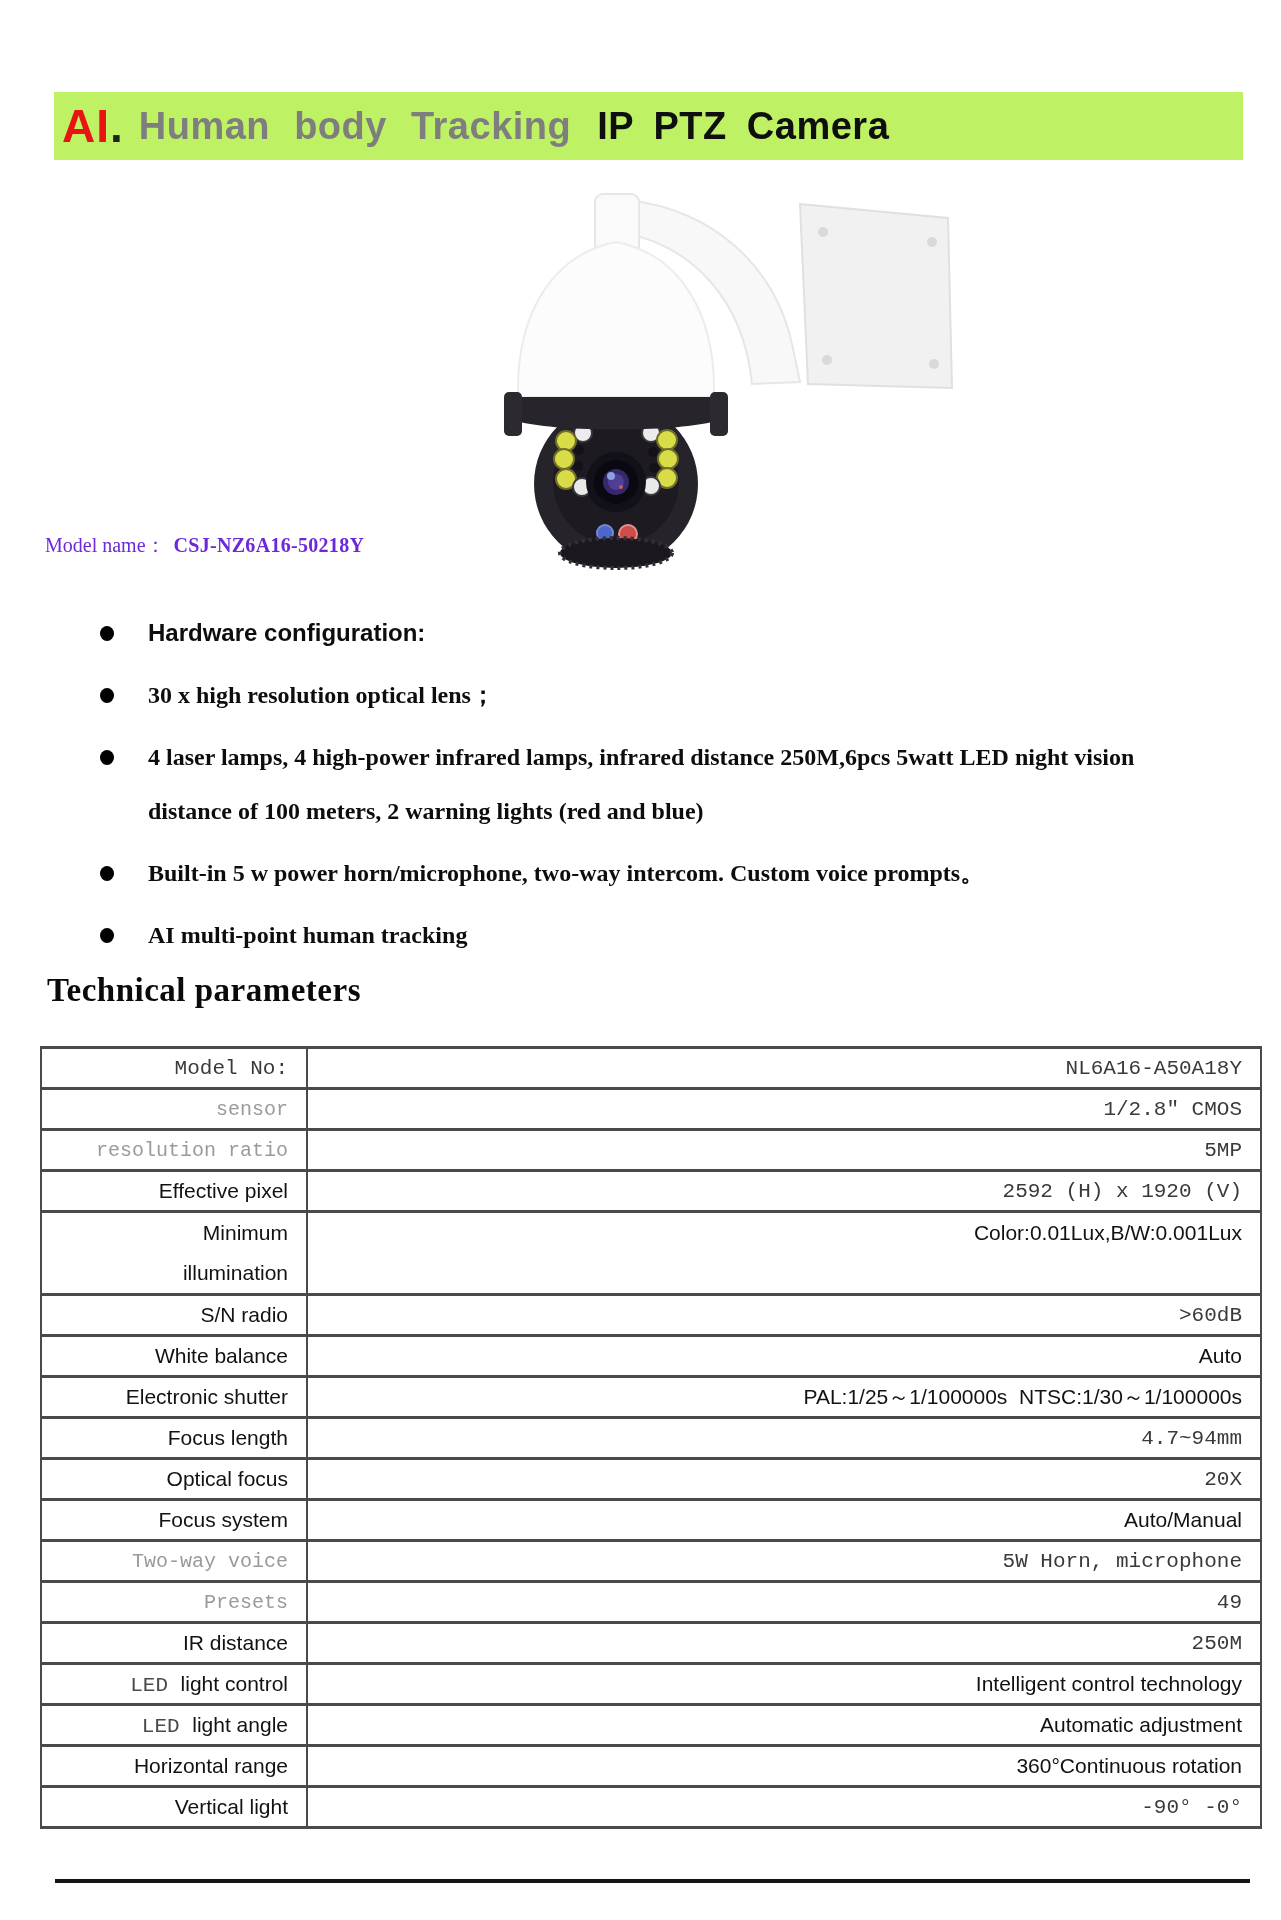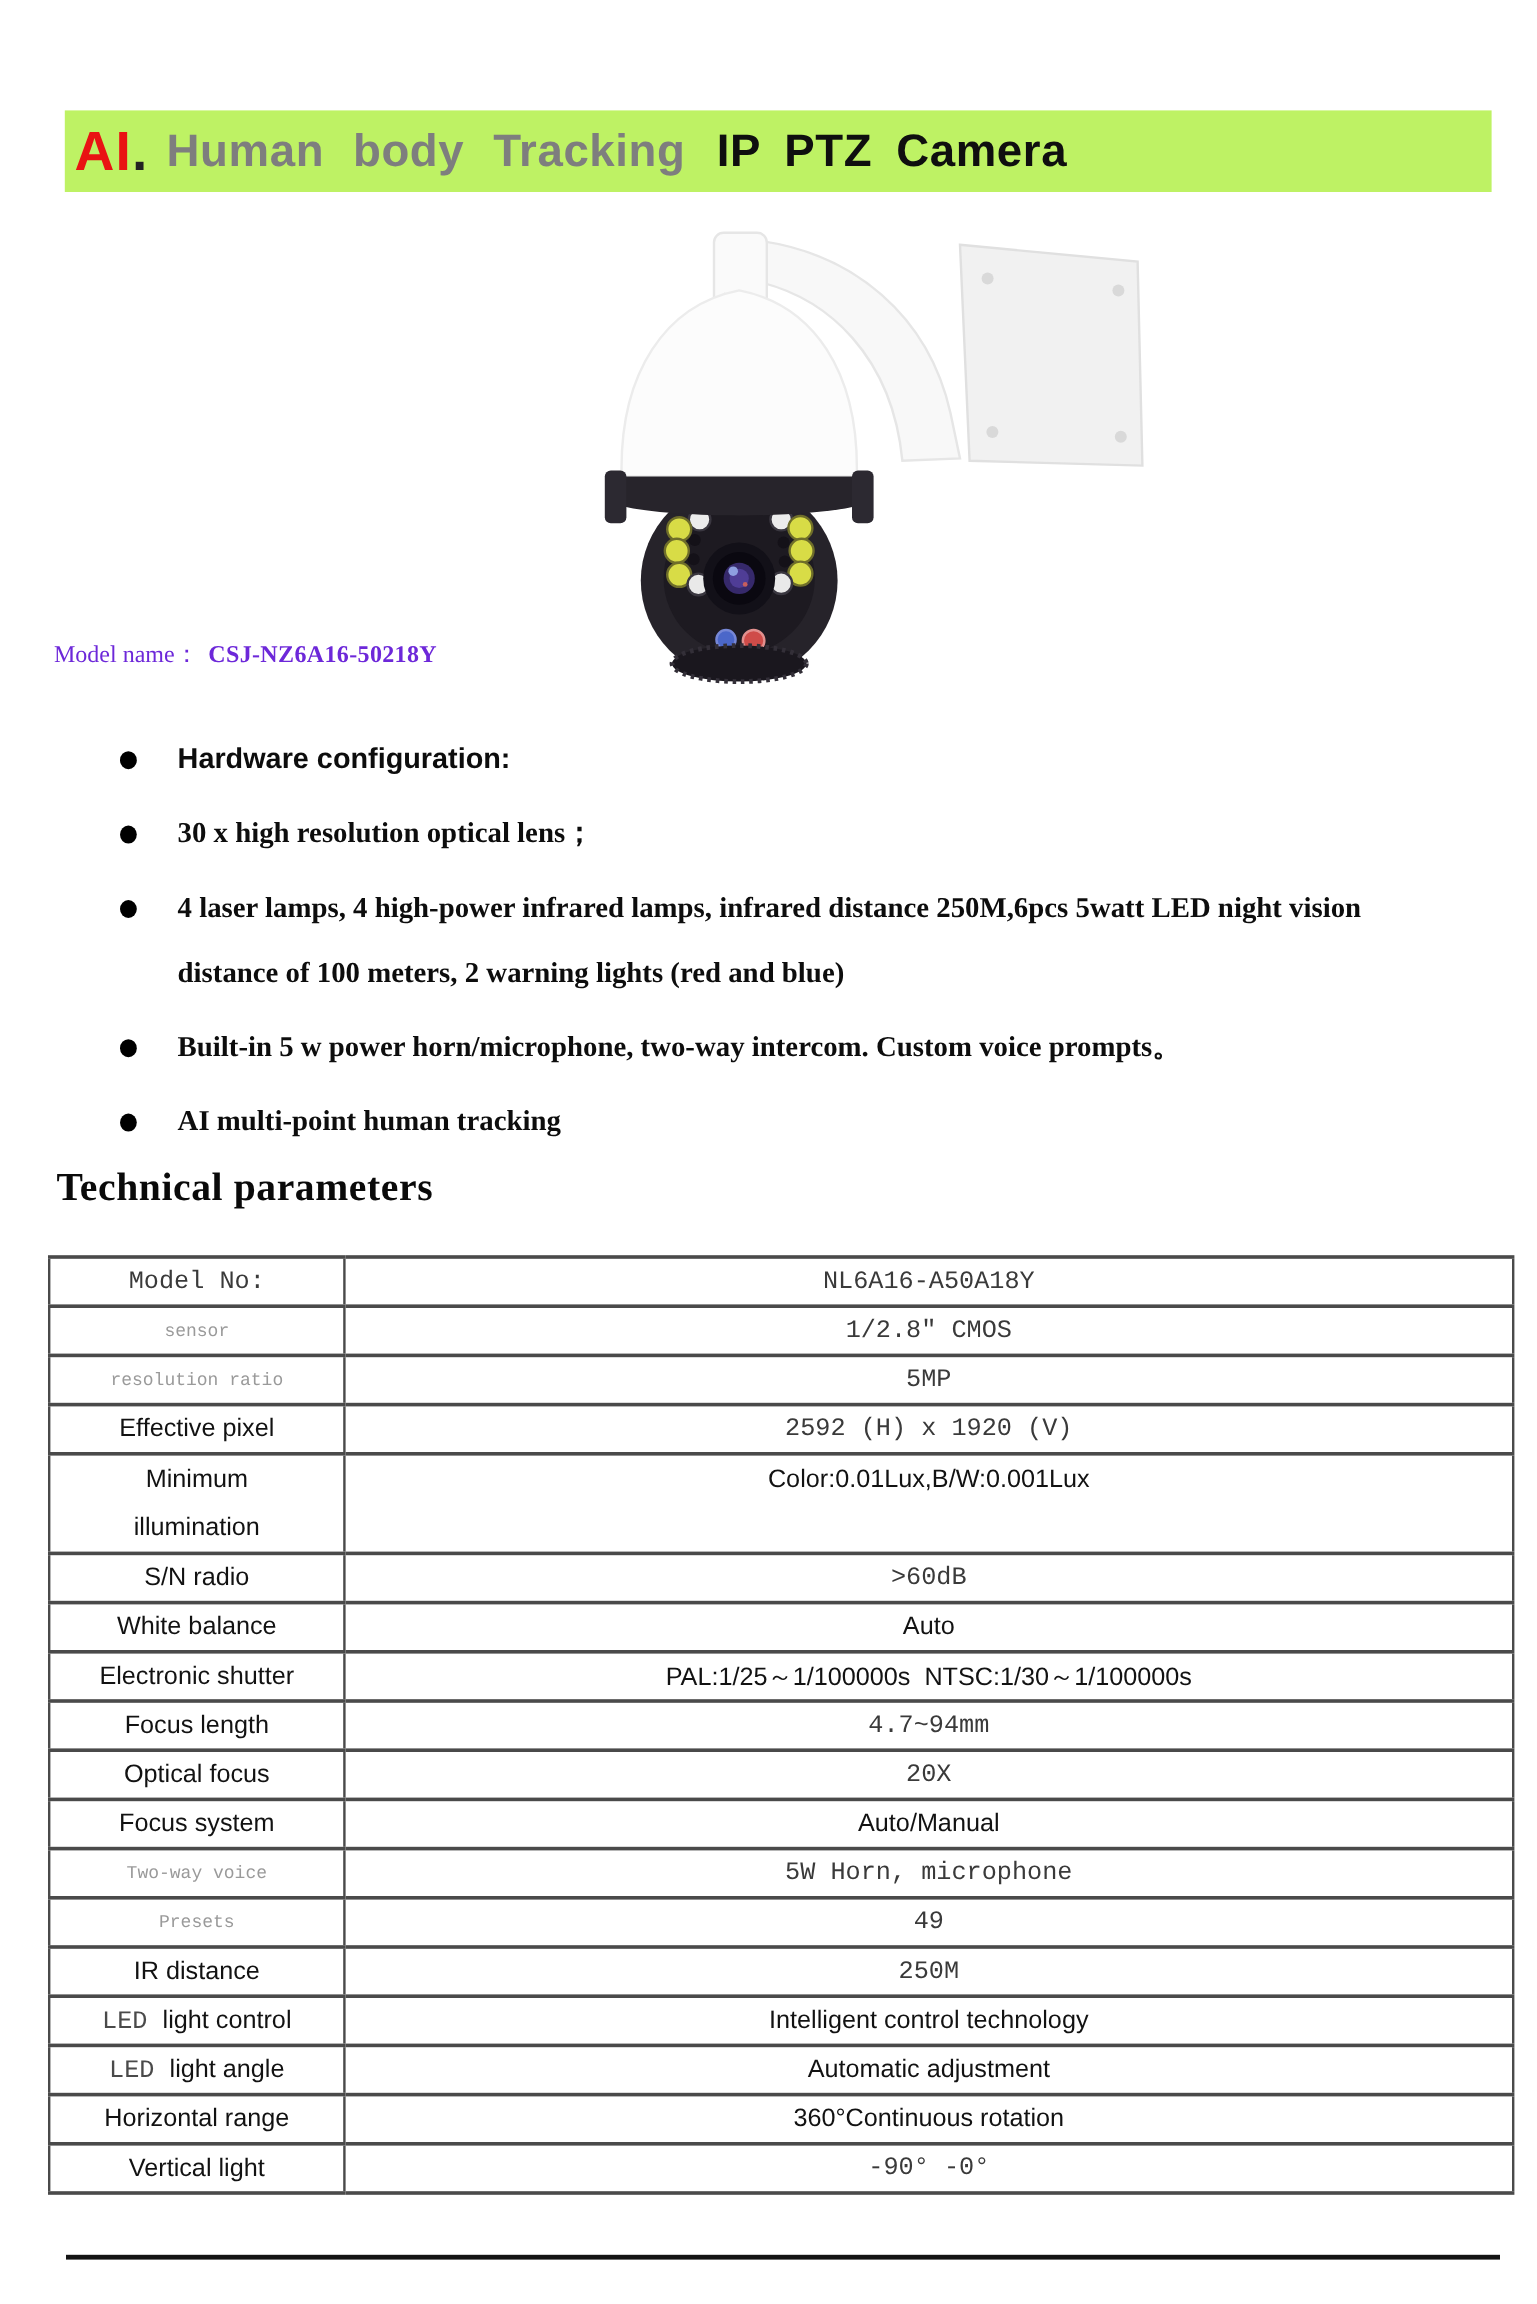--- a/index.html
+++ b/index.html
@@ -41,31 +41,31 @@
   
   .section-title { position:absolute; left:47px; top:972px; margin:0; font:700 33px "Liberation Serif", serif; color:#0a0a0a; letter-spacing:0.5px; }
 
   
   .spec-table {
     position:absolute; left:40px; top:1046px; width:1222px;
     border-collapse:collapse; table-layout:fixed;
   }
   .spec-table td {
     border:2px solid #4a4a4a; border-top-width:3px; border-bottom-width:3px;
-    padding:0 8px; text-align:center; vertical-align:middle; overflow:hidden;
+    padding:0 18px; text-align:right; vertical-align:middle; overflow:hidden;
   }
   .spec-table tr { height:41px; }
   .spec-table tr.tall { height:81px; }
   .spec-table td.label-cell { width:228px; }
   .spec-table td.value-cell { white-space:pre-wrap; }
   .spec-table tr.tall td.value-cell { vertical-align:top; padding-top:8px; }
   .label-cell div { line-height:40px; }
   .sans      { font-family:"Liberation Sans", sans-serif; font-size:21px; color:#121212; }
   .mono      { font-family:"Liberation Mono", monospace;  font-size:21px; color:#3a3a3a; }
-  .mono-gray { font-family:"Liberation Mono", monospace;  font-size:15px; color:#9a9a9a; }
+  .mono-gray { font-family:"Liberation Mono", monospace;  font-size:20px; color:#9a9a9a; }
   .prefix-mono { font-family:"Liberation Mono", monospace; color:#4a4a4a; }
 
   
   .footer-rule { position:absolute; left:55px; top:1879px; width:1195px; height:4px; background:#141414; }
 </style>
 </head>
 <body>
 
 <div class="page">
 

